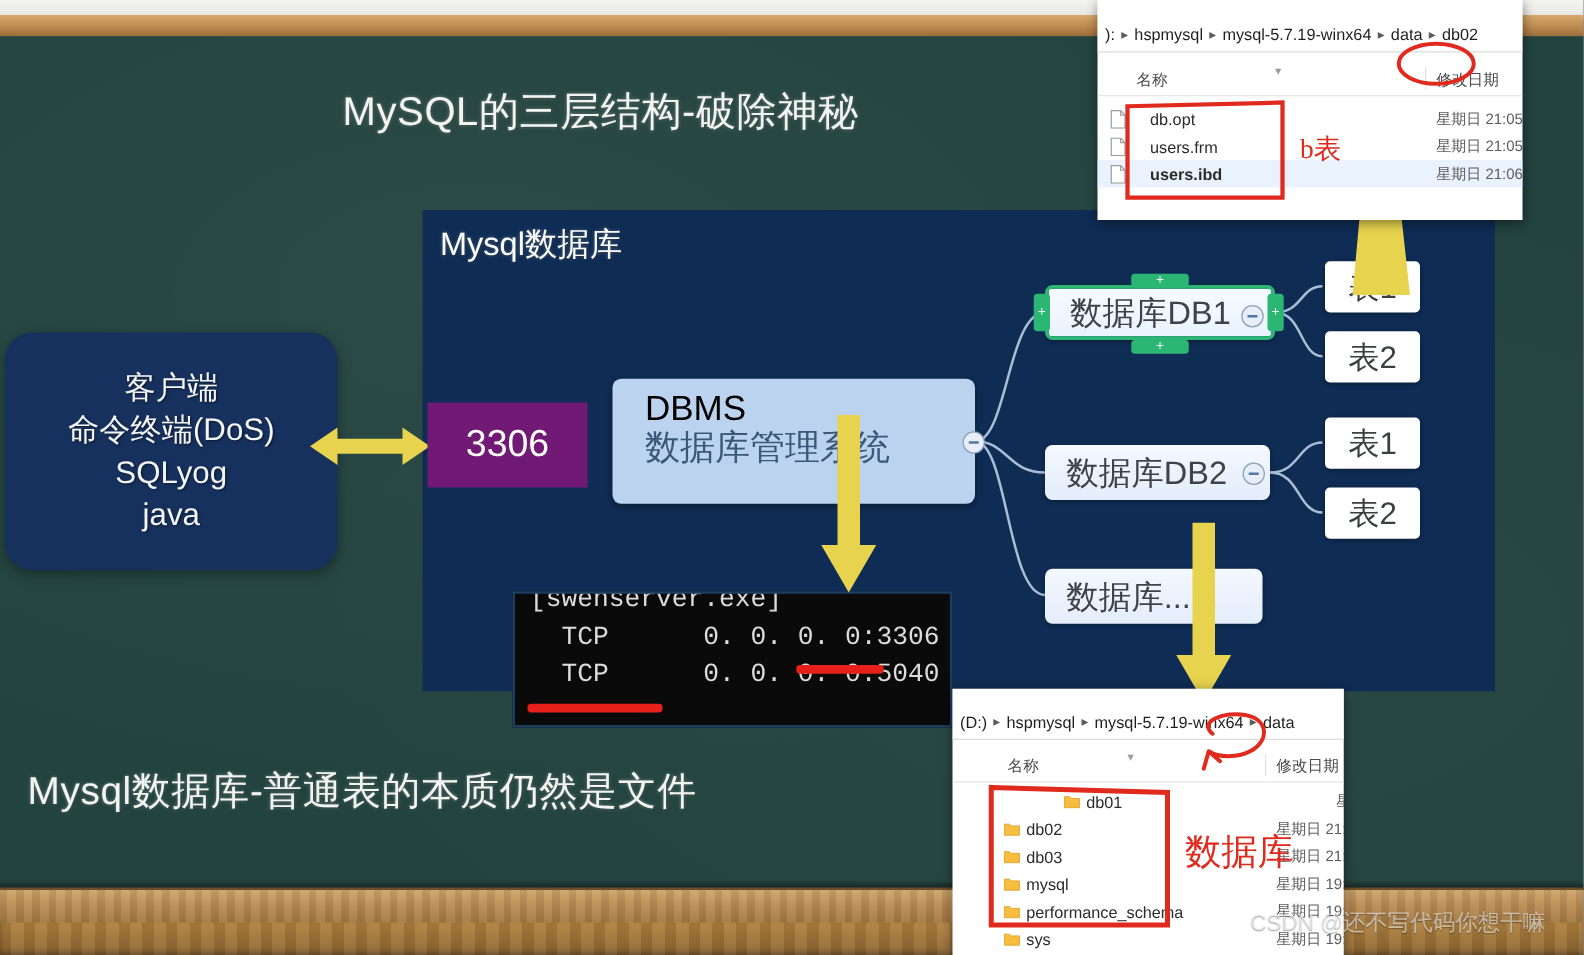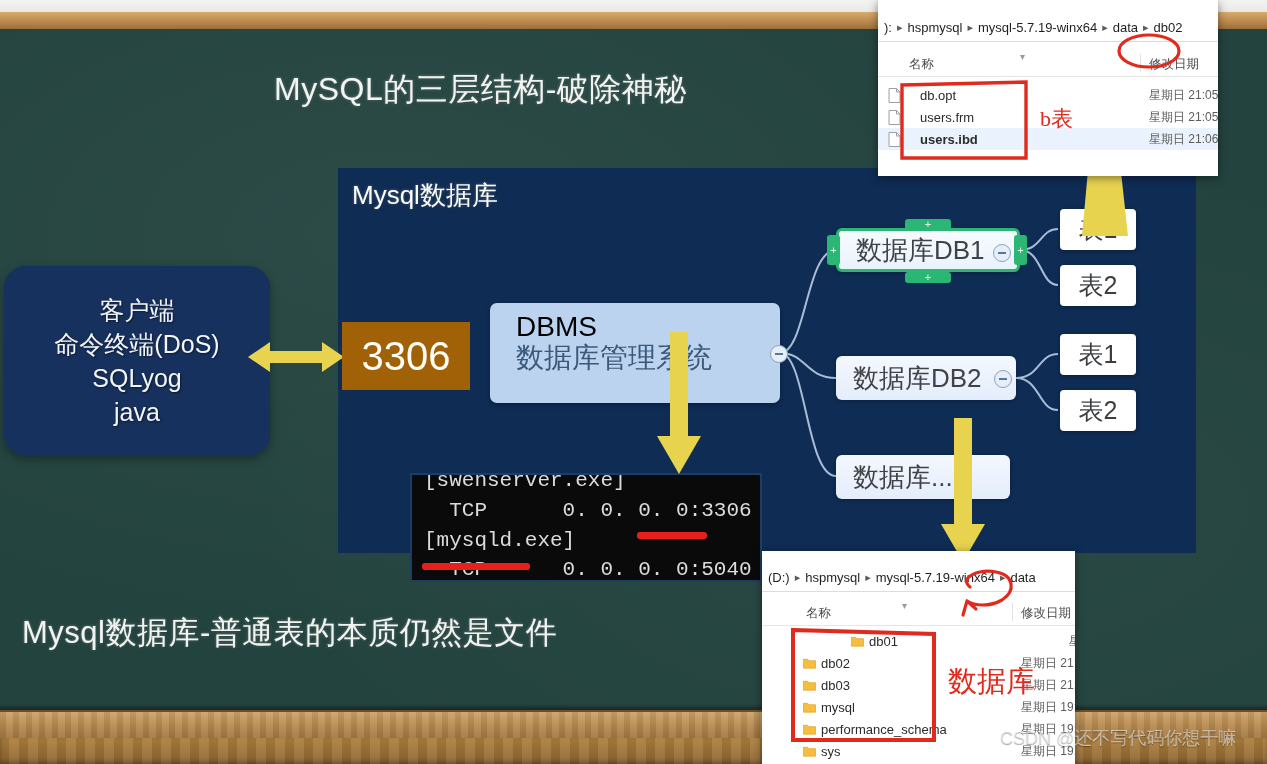--- a/index.html
+++ b/index.html
@@ -89,23 +89,23 @@
   }
   .client-box .line {
     color: #f3f5f7; font-size: 25px; line-height: 1.28;
     text-shadow: 1px 1px 2px rgba(0,0,0,.5);
     white-space: nowrap;
   }
 
   
   .port-box {
     position: absolute; left: 342px; top: 322px; width: 128px; height: 68px;
-    background: #a16207;
+    background: #701a75;
     display: flex; align-items: center; justify-content: center;
-    color: #fdfdf6; font-size: 40px;
+    color: #fdfdf6; font-size: 30px;
   }
 
   
   .double-arrow {
     position: absolute; left: 248px; top: 340px; width: 96px; height: 34px;
   }
 
   
   .dbms-box {
     position: absolute; left: 490px; top: 303px; width: 290px; height: 100px;
@@ -327,21 +327,20 @@
     <span>表1</span>
   </div>
   <div class="tbl-node" style="left:1060px; top:390px;">
     <span>表2</span>
   </div>
 
   <div class="terminal">
     <div class="term-pad">
       <div class="tline">[swenserver.exe]</div>
       <div class="tline">  TCP      0. 0. 0. 0:3306</div>
-      <div class="tline">[mysqld.exe]</div>
       <div class="tline">  TCP      0. 0. 0. 0:5040</div>
     </div>
     <div class="red-underline" style="left:225px; top:57px; width:70px; height:7px;"></div>
     <div class="red-underline" style="left:10px; top:88px; width:108px; height:7px;"></div>
   </div>
 
   <svg class="yarrow" style="left:656px; top:332px;" width="46" height="150" viewBox="0 0 46 150">
     <polygon points="14,0 32,0 32,104 45,104 23,142 1,104 14,104" fill="#e8d34f"></polygon>
   </svg>
 

